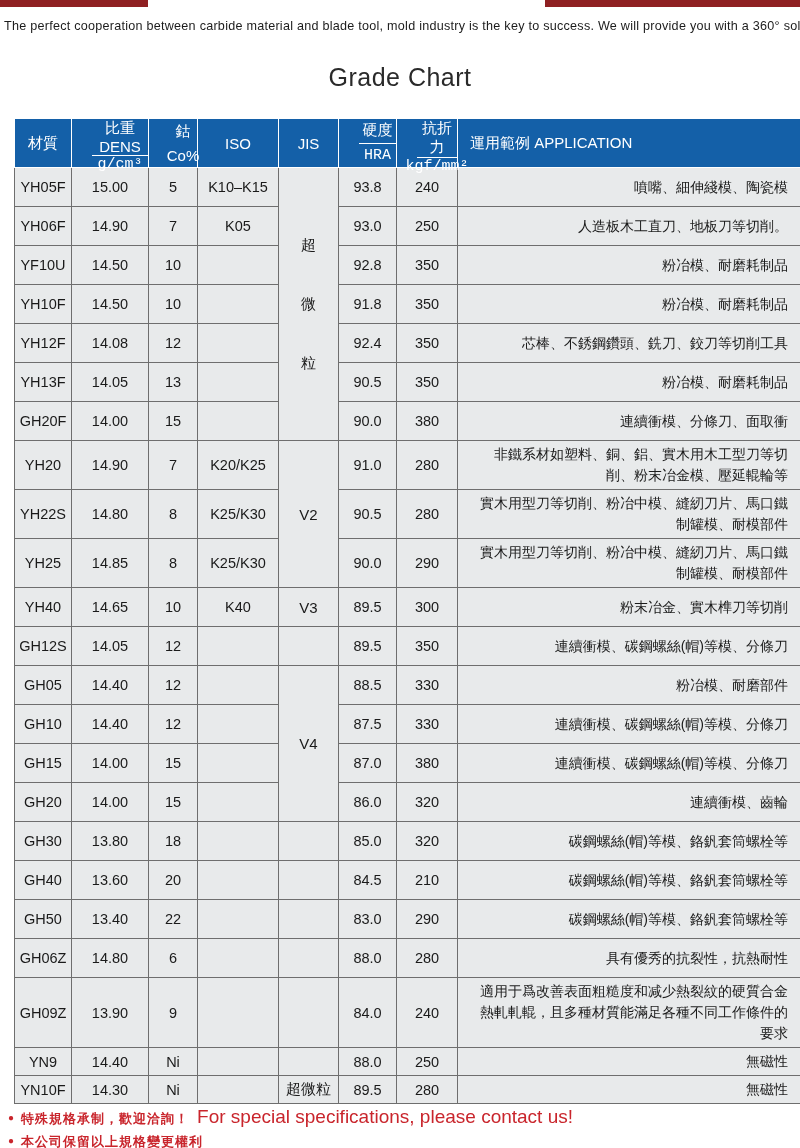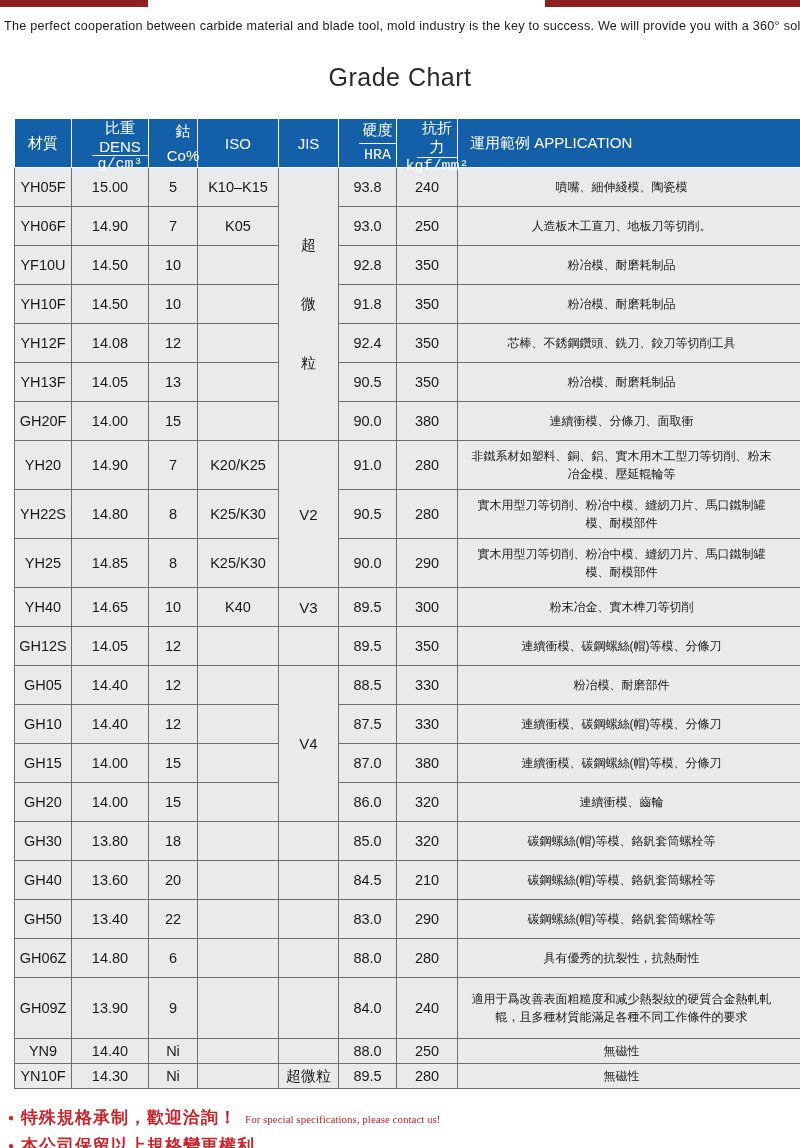--- a/index.html
+++ b/index.html
@@ -33,33 +33,33 @@
   th .two{display:flex;flex-direction:column;height:48px;margin-left:20px;}
   th .two > div{flex:1;display:flex;align-items:center;justify-content:center;}
   th .two.split > div + div{border-top:1px solid #ffffff;font-family:Liberation Mono, monospace;}
   th.h-app{text-align:left;padding-left:12px;}
   td{
     background:#e8eaeb;border:1px solid #6e6e6e;
     text-align:center;vertical-align:middle;
     font-size:14.5px;color:#1a1a1a;padding:0;
   }
   td.app{
-    text-align:center;padding:3px 24px 3px 9px;font-size:12px;line-height:1.5;
+    text-align:right;padding:3px 12px 3px 9px;font-size:14px;line-height:1.5;
   }
   tr.row{height:39px;}
   tr.tall{height:49px;}
   tr.xtall{height:61px;}
   tr.short{height:22px;}
   td.jis{font-size:15px;}
   .vstack{display:flex;flex-direction:column;align-items:center;gap:40px;font-size:15px;}
   .footnotes{position:absolute;left:8px;top:1106px;width:784px;}
   .footnote{display:flex;align-items:baseline;margin-bottom:5px;color:#c9252c;}
   .bullet{font-size:10px;margin-right:7px;position:relative;top:-2px;}
-  .fn-zh{font-weight:bold;font-size:17px;margin-right:8px;letter-spacing:1px;}
-  .fn-en{font-size:11px;font-family:Liberation Serif, serif;}
+  .fn-zh{font-weight:bold;font-size:13px;margin-right:8px;letter-spacing:1px;}
+  .fn-en{font-size:19px;}
 </style>
 </head>
 <body>
 
 <div class="topbar left"></div>
 <div class="topbar right"></div>
 
 <div class="intro">The perfect cooperation between carbide material and blade tool, mold industry is the key to success. We will provide you with a 360°  solution.</div>
 <div class="page-title">Grade Chart</div>
 

